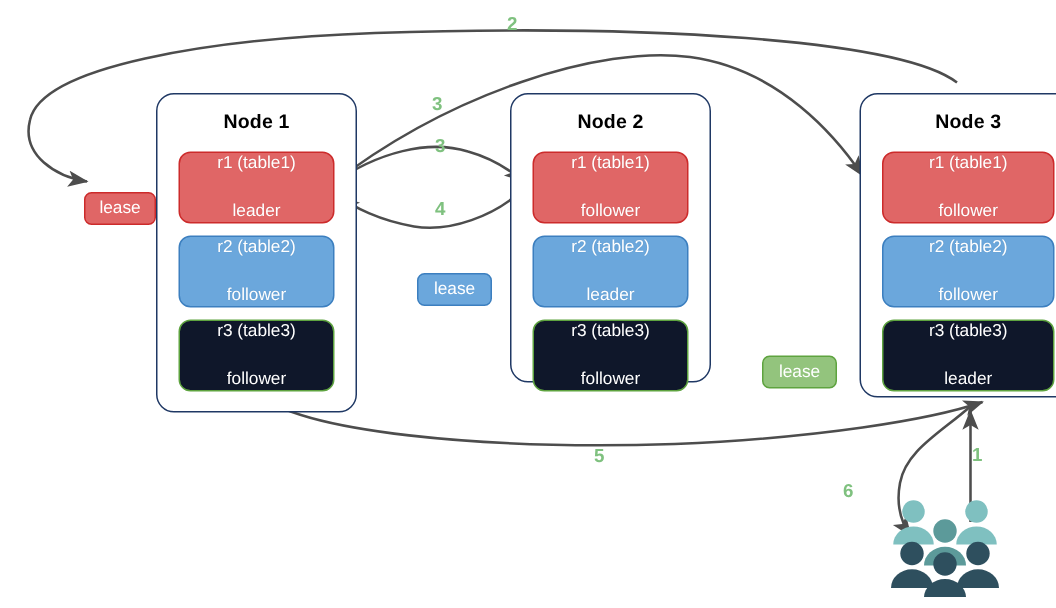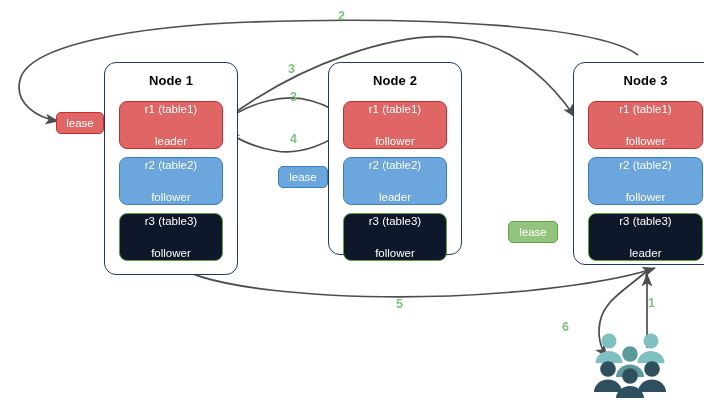--- a/index.html
+++ b/index.html
@@ -79,20 +79,21 @@
     box-sizing: border-box;
     height: 22px;
     border-radius: 5px;
     border-width: 1.5px;
     border-style: solid;
     color: #ffffff;
     font-size: 11.5px;
     display: flex;
     align-items: center;
     justify-content: center;
+    margin-top: 16px;
   }
   .lease-red   { background: #E06666; border-color: #CC2B2B; }
   .lease-blue  { background: #6BA7DC; border-color: #3C7FBF; }
   .lease-green { background: #93C47D; border-color: #5EA33F; }
 
   
   .step {
     position: absolute;
     font-size: 12.5px;
     font-weight: bold;
@@ -148,21 +149,21 @@
     <div class="replica rep-blue slot2">
       <span class="l1">r2 (table2)</span>
       <span class="l2">follower</span>
     </div>
     <div class="replica rep-green slot3">
       <span class="l1">r3 (table3)</span>
       <span class="l2">follower</span>
     </div>
   </div>
 
-  <div class="node-box" style="left:328px; top:62px; width:134px; height:193px;">
+  <div class="node-box" style="left:340px; top:62px; width:134px; height:193px;">
     <div class="node-title">Node 2</div>
     <div class="replica rep-red slot1">
       <span class="l1">r1 (table1)</span>
       <span class="l2">follower</span>
     </div>
     <div class="replica rep-blue slot2">
       <span class="l1">r2 (table2)</span>
       <span class="l2">leader</span>
     </div>
     <div class="replica rep-green slot3">

